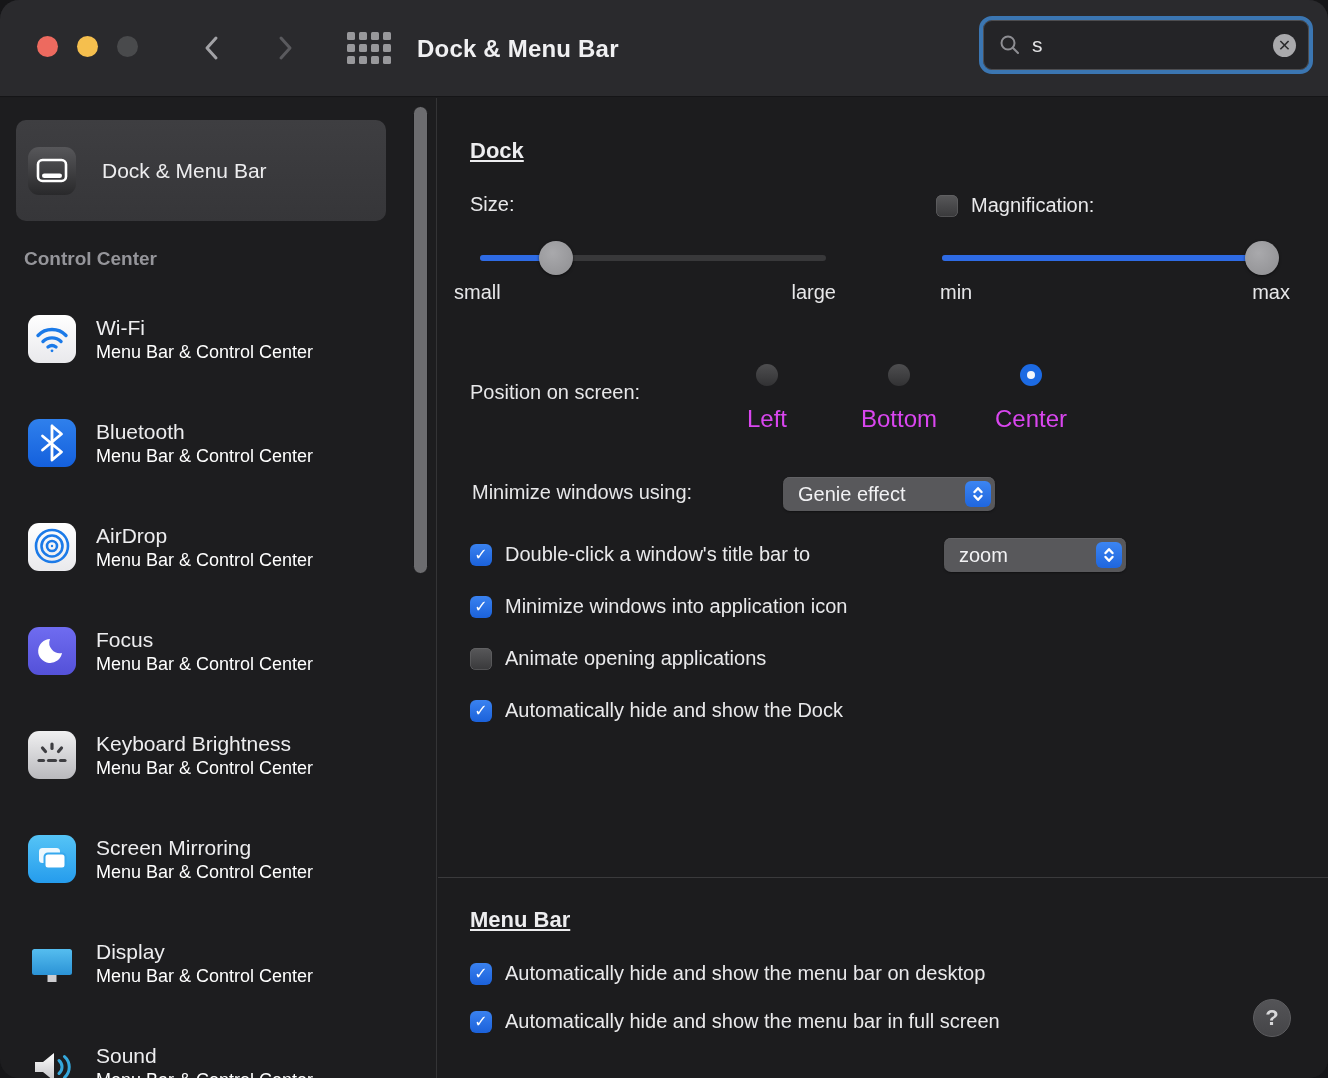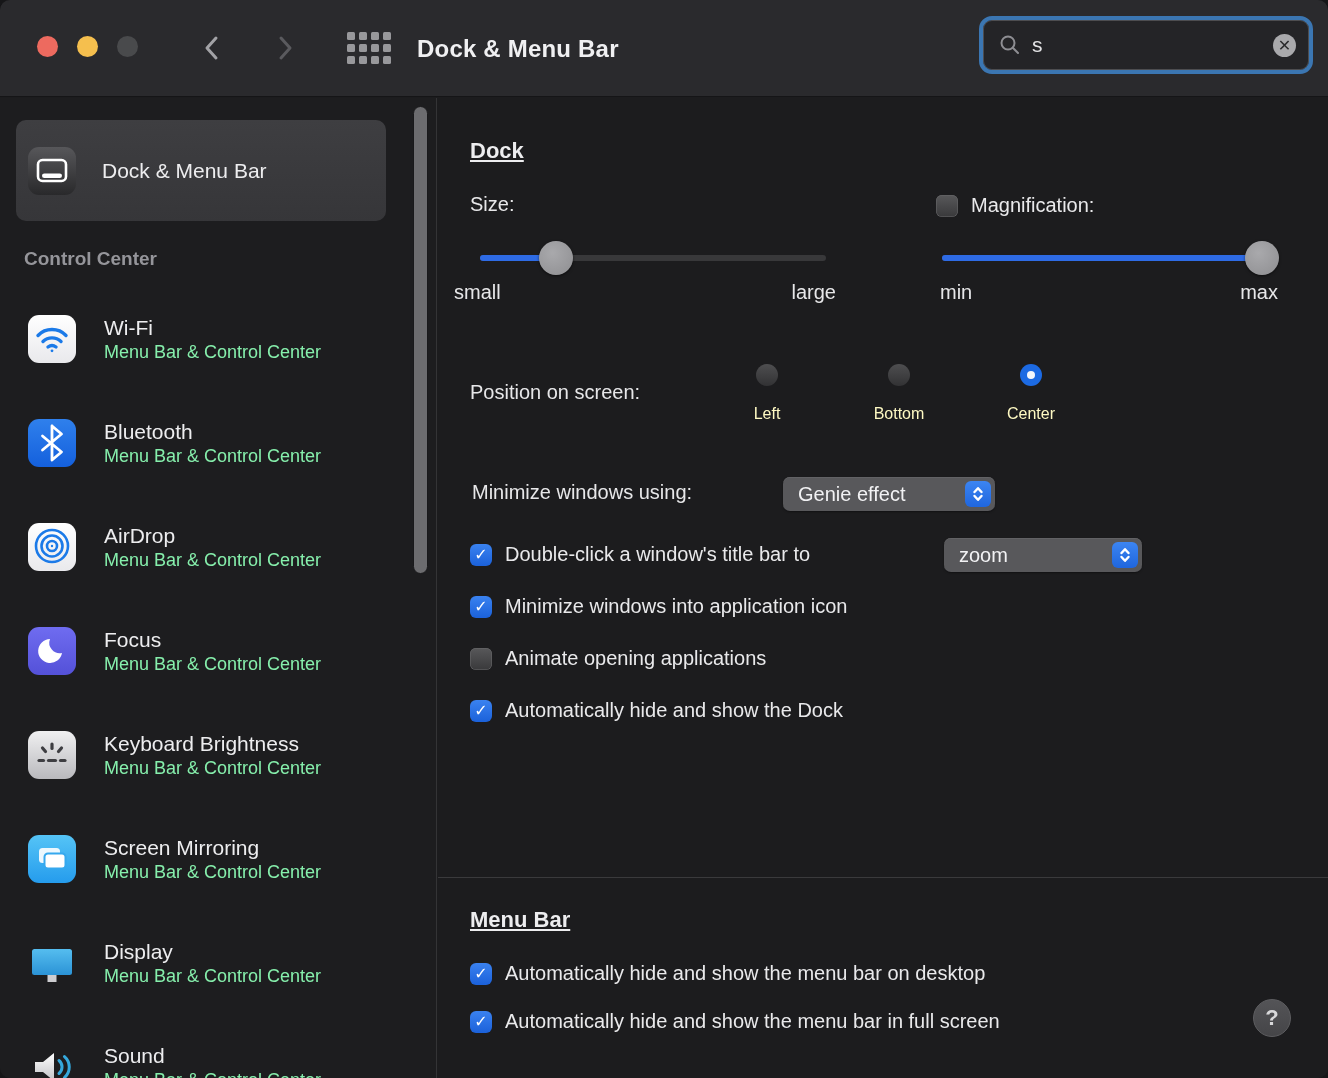--- a/index.html
+++ b/index.html
@@ -1,21 +1,21 @@
 <!DOCTYPE html>
 <html><head>
 <meta charset="utf-8">
 <style>
   * { box-sizing: border-box; margin: 0; padding: 0; }
   html,body { width:1328px; height:1078px; background:#161618; }
   body { font-family:"Liberation Sans","DejaVu Sans",sans-serif; }
 
   #window{
     position:relative; width:1328px; height:1078px;
-    background:#1c1c1e; border-radius:10px; overflow:hidden;
+    background:#1c1c1e; border-radius:19px; overflow:hidden;
   }
 
   
   .titlebar{
     position:absolute; left:0; top:0; width:1328px; height:97px;
     background:#2a2a2d; border-bottom:1px solid #151517;
   }
   .tl{ position:absolute; top:36px; width:21px; height:21px; border-radius:50%; }
   .tl.red{ left:37px; background:#ed6a5f; }
   .tl.yellow{ left:77px; background:#f5bf4e; }
@@ -54,23 +54,23 @@
     display:flex; align-items:center; justify-content:center; }
   .tile.dark{ background:linear-gradient(#57575a,#29292b); }
   .tile.white{ background:linear-gradient(#ffffff,#e9e9ec); }
   .tile.blue{ background:linear-gradient(#2f80ec,#1460dd); }
   .tile.indigo{ background:linear-gradient(#6f6cf0,#5451d8); }
   .tile.silver{ background:linear-gradient(#f0f0f1,#b9b9bd); }
   .tile.sky{ background:linear-gradient(#55c4f6,#259ced); }
   .tile.naked{ background:transparent; }
 
   .side-item{ position:absolute; left:28px; width:380px; height:48px; display:flex; align-items:center; }
-  .side-item .txt{ margin-left:28px; }
+  .side-item .txt{ margin-left:20px; }
   .side-item .t{ font-size:21px; color:#ededef; line-height:25px; }
-  .side-item .s{ font-size:18px; color:#86efac; line-height:24px; }
+  .side-item .s{ font-size:18px; color:#ffffff; line-height:24px; }
 
   
   .main{ position:absolute; left:438px; top:97px; width:890px; height:981px; background:#1c1c1e; }
   .h1{ position:absolute; font-size:22px; font-weight:700; color:#ededef;text-decoration:underline; }
   .lbl19{ position:absolute; font-size:20px; color:#e7e7e9; }
 
   .slider{ position:absolute; height:6px; border-radius:3px; background:#38383a; }
   .slider .fill{ position:absolute; left:0; top:0; height:6px; border-radius:3px; background:#2e6be5; }
   .slider .knob{ position:absolute; top:-14px; width:34px; height:34px; border-radius:50%;
     background:radial-gradient(circle at 40% 35%, #a9a9ac, #8e8e91);
@@ -80,21 +80,21 @@
     background:linear-gradient(#58585a,#39393b); box-shadow:inset 0 0 0 .5px #6a6a6c; }
   .cb.checked{ background:linear-gradient(#3a82f0,#1b61da); box-shadow:none; }
   .cb.checked::after{ content:"✓"; position:absolute; left:50%; top:50%; transform:translate(-50%,-54%);
     color:#fff; font-size:16px; font-weight:700; }
 
   .radio{ position:absolute; width:22px; height:22px; border-radius:50%;
     background:linear-gradient(#4e4e50,#323234); }
   .radio.selected{ background:#1c6ae3; }
   .radio.selected::after{ content:""; position:absolute; left:50%; top:50%; transform:translate(-50%,-50%);
     width:8px; height:8px; border-radius:50%; background:#f4f6fb; }
-  .radio-lbl{ position:absolute; transform:translateX(-50%); font-size:16px; color:#fef9c3; }
+  .radio-lbl{ position:absolute; transform:translateX(-50%); font-size:24px; color:#d946ef; }
 
   .popup{ position:absolute; height:34px; border-radius:7px; background:#58585b;
     box-shadow:0 1px 2px rgba(0,0,0,.4), inset 0 .5px 0 #6d6d70;
     display:flex; align-items:center; }
   .popup .pval{ margin-left:15px; font-size:20px; color:#f2f2f4; }
   .popup .chev{ position:absolute; right:4px; top:4px; width:26px; height:26px; border-radius:6px;
     background:linear-gradient(#3c85f2,#1f66de); display:flex; align-items:center; justify-content:center; }
 
   .cbrow{ position:absolute; left:32px; display:flex; align-items:center; gap:13px; }
   .cbrow .rl{ font-size:20px; color:#e9e9eb; }
@@ -309,21 +309,21 @@
 
     <div class="cbrow" style="left:498px; top:97px">
       <span class="cb"></span>
       <span class="rl">Magnification:</span>
     </div>
     <div class="slider" style="left:504px; top:158px; width:320px">
       <div class="fill" style="width: 100%;"></div>
       <div class="knob" style="left: calc(100% - 17px);"></div>
     </div>
     <div class="lbl19" style="left:502px; top:184px">min</div>
-    <div class="lbl19" style="right:50px; top:184px">max</div>
+    <div class="lbl19" style="right:38px; top:184px">max</div>
 
     <div class="lbl19" style="left:32px; top:284px">Position on screen:</div>
     <span class="radio" style="left:318px; top:267px"></span>
     <span class="radio" style="left:450px; top:267px"></span>
     <span class="radio selected" style="left:582px; top:267px"></span>
     <span class="radio-lbl" style="left:329px; top:308px">Left</span>
     <span class="radio-lbl" style="left:461px; top:308px">Bottom</span>
     <span class="radio-lbl" style="left:593px; top:308px">Center</span>
 
     <div class="lbl19" style="left:34px; top:384px">Minimize windows using:</div>
@@ -334,21 +334,21 @@
             <path d="M4.5 7 L8 3.2 L11.5 7"></path>
             <path d="M4.5 11 L8 14.8 L11.5 11"></path>
           </svg>
       </span>
     </div>
 
     <div class="cbrow" style="top:446px">
       <span class="cb checked"></span>
       <span class="rl">Double-click a window's title bar to</span>
     </div>
-    <div class="popup" style="left:506px; top:441px; width:198px">
+    <div class="popup" style="left:506px; top:441px; width:182px">
       <span class="pval">zoom</span>
       <span class="chev">
         <svg width="16" height="18" viewBox="0 0 16 18" fill="none" stroke="#ffffff" stroke-width="2.4" stroke-linecap="round" stroke-linejoin="round">
             <path d="M4.5 7 L8 3.2 L11.5 7"></path>
             <path d="M4.5 11 L8 14.8 L11.5 11"></path>
           </svg>
       </span>
     </div>
 
     <div class="cbrow" style="top:498px">

